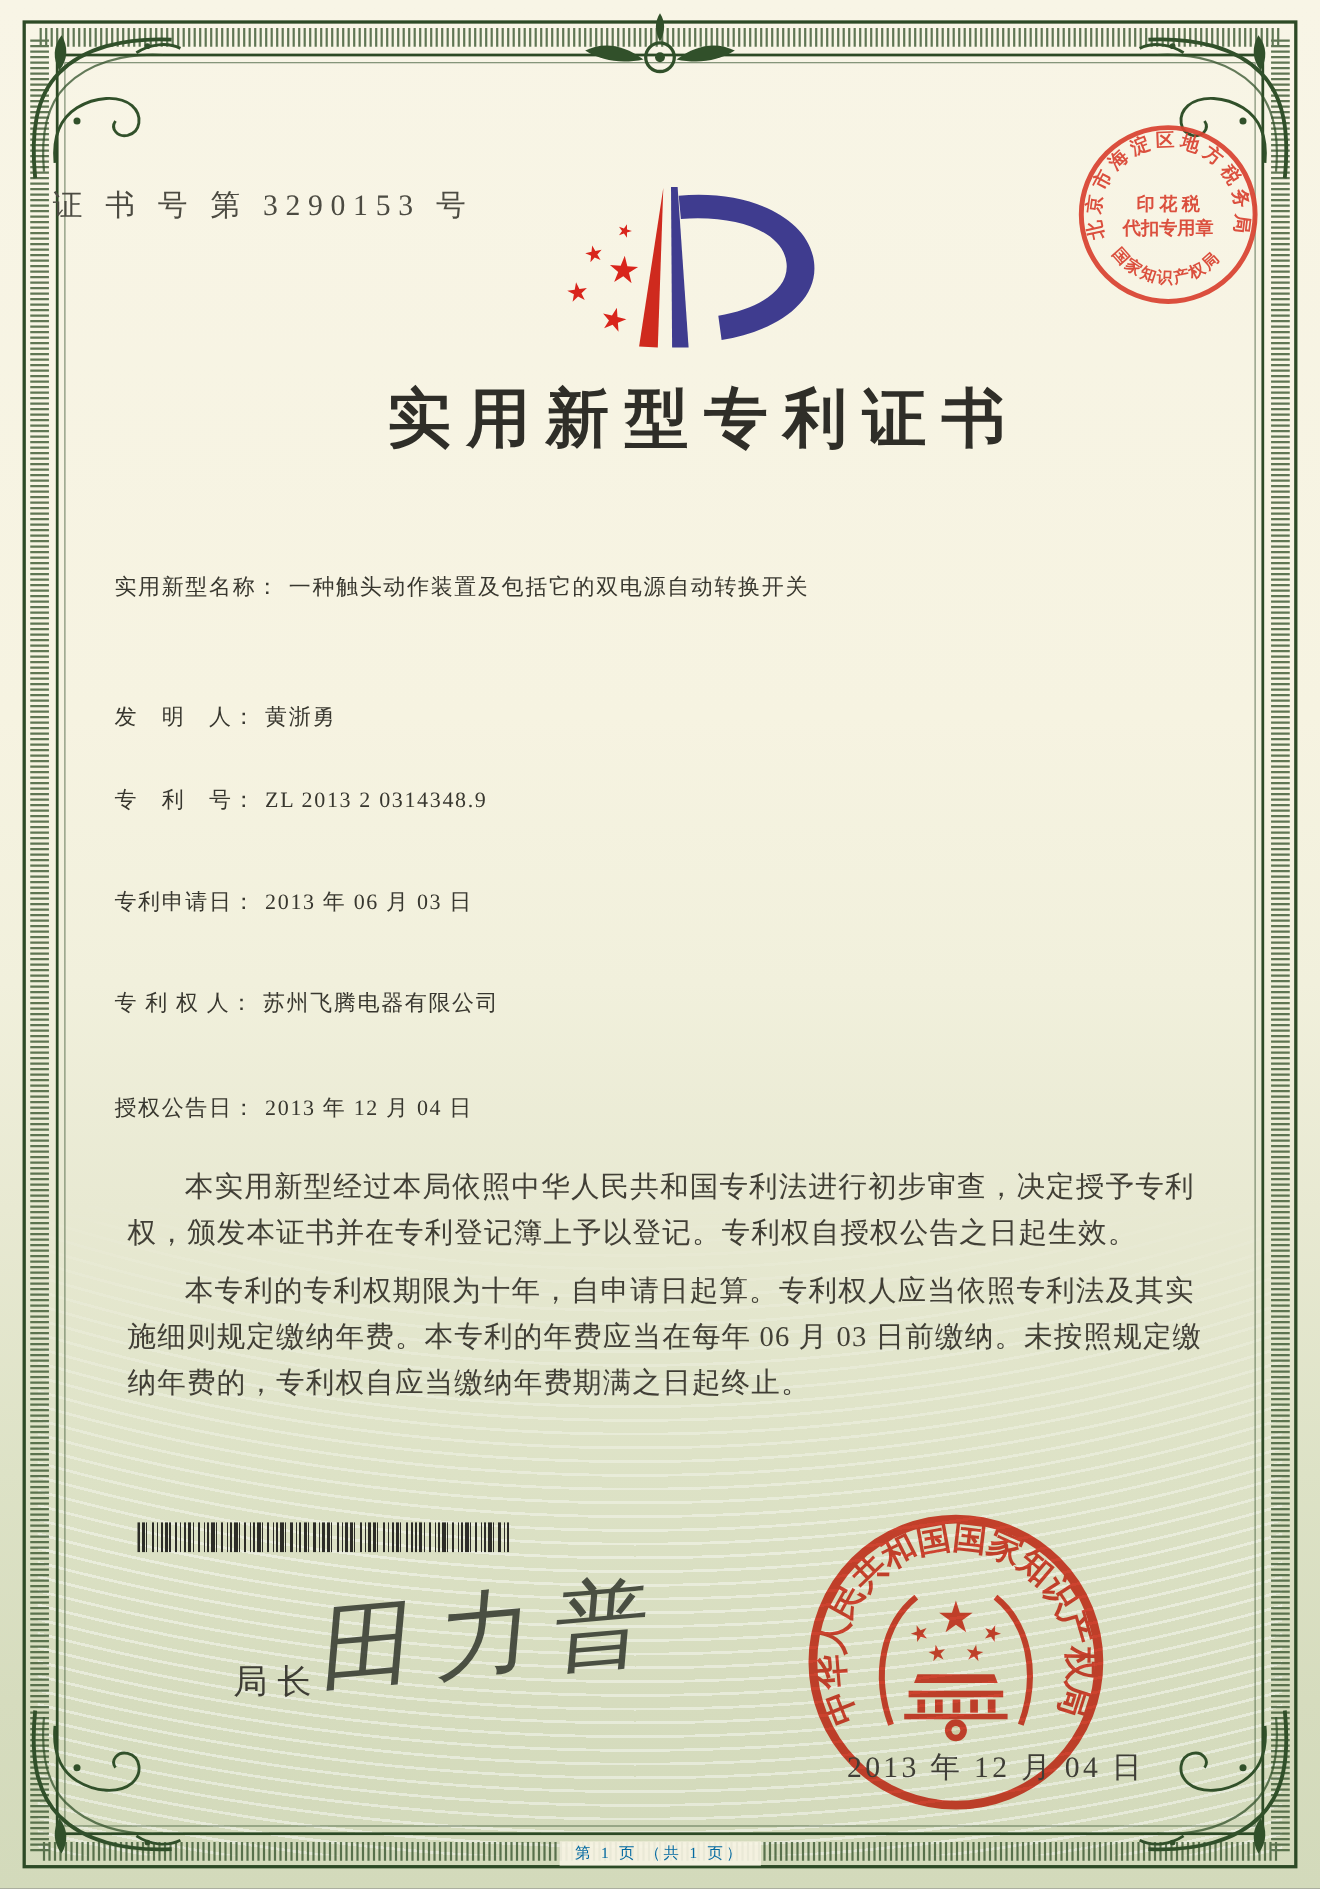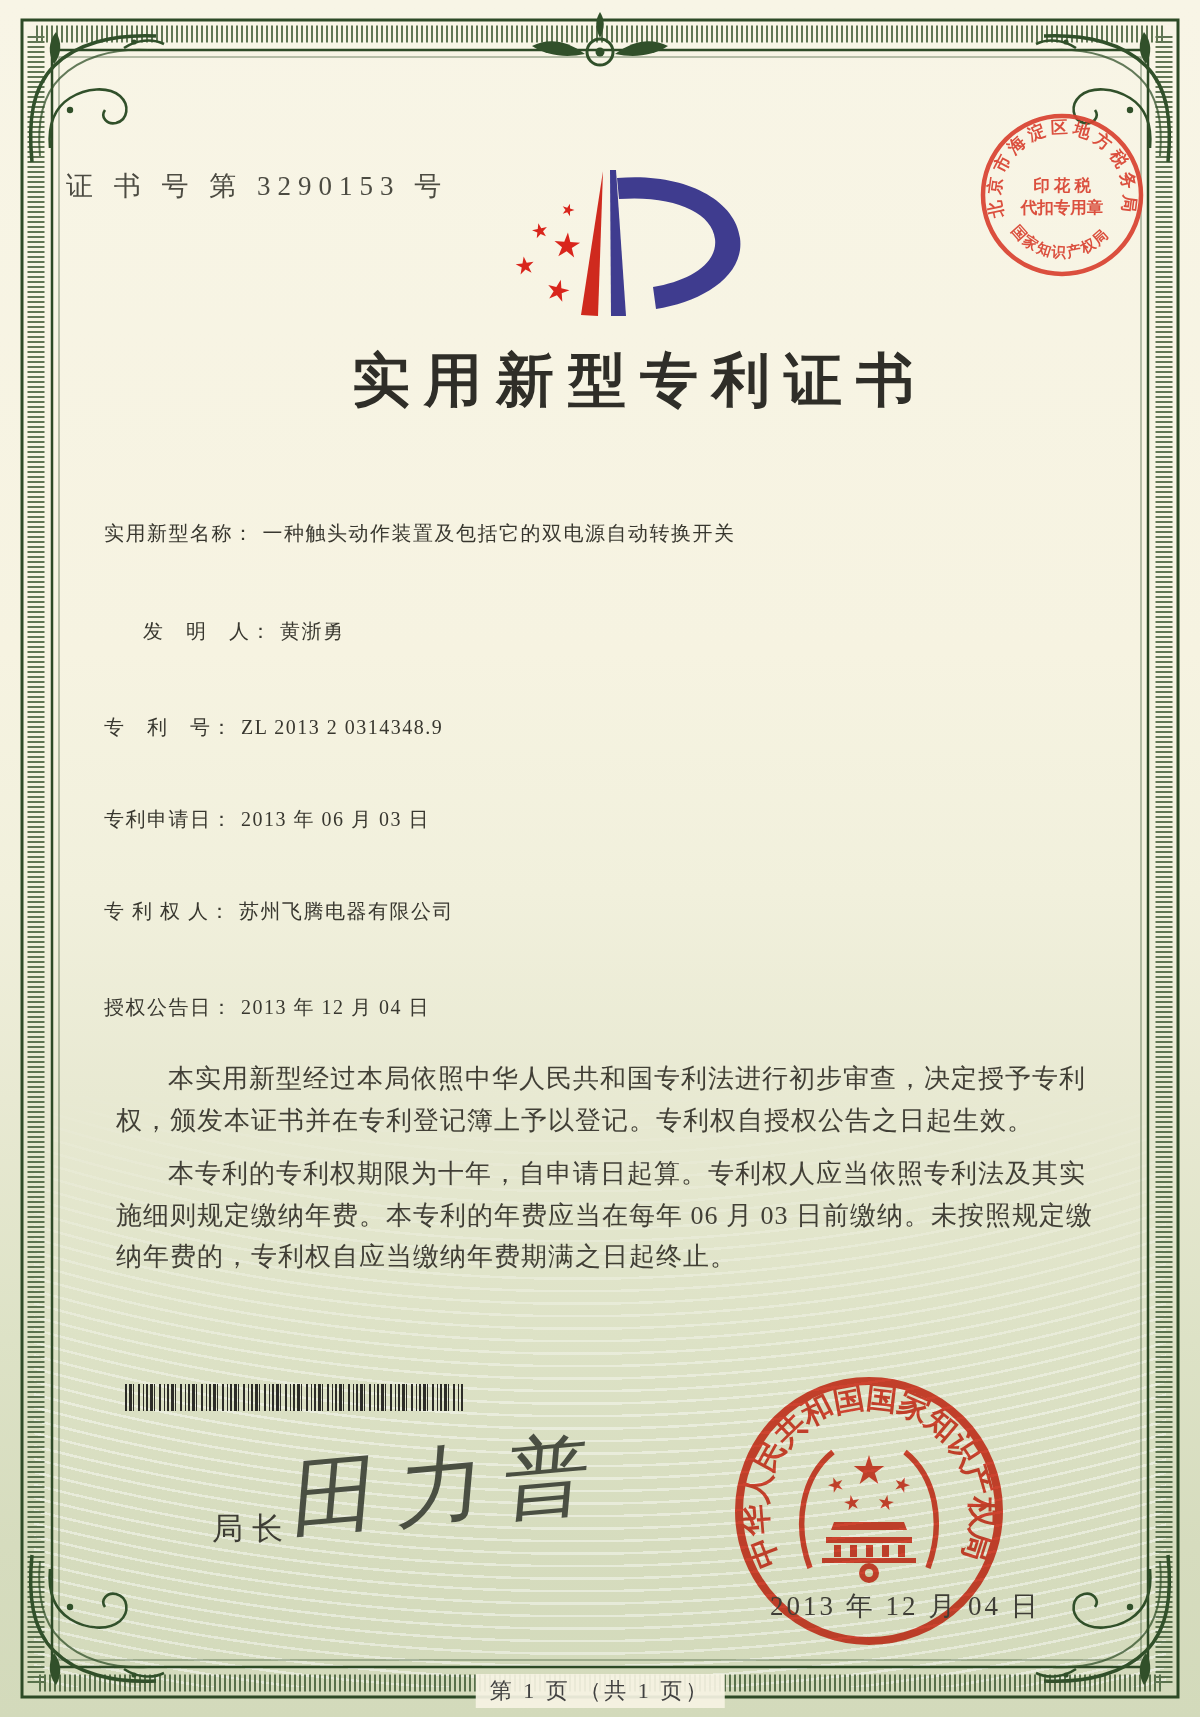--- a/index.html
+++ b/index.html
@@ -15,32 +15,32 @@
   
   .waves{
     position:absolute;left:34px;right:34px;top:1080px;bottom:30px;z-index:0;
     background:repeating-radial-gradient(2400px 2400px at 48% -1700px,
       rgba(255,255,255,0) 0 10px, rgba(255,255,255,.42) 10px 12.5px);
     -webkit-mask-image:linear-gradient(180deg,transparent 0,rgba(0,0,0,.55) 28%,#000 55%);
     mask-image:linear-gradient(180deg,transparent 0,rgba(0,0,0,.55) 28%,#000 55%);
   }
   .frame{position:absolute;inset:0;z-index:1;}
   .cert-number{
-    position:absolute;left:66px;top:168px;z-index:2;
+    position:absolute;left:48px;top:168px;z-index:2;
     font-size:27px;letter-spacing:7px;color:#4c4b42;
   }
   .logo{position:absolute;left:505px;top:166px;width:245px;height:158px;z-index:2;}
   .tax-stamp{position:absolute;left:978px;top:111px;width:168px;height:168px;z-index:2;opacity:.92;}
   .title{
     position:absolute;left:0;top:342px;width:100%;z-index:2;
     text-align:center;font-size:58px;font-weight:700;letter-spacing:14px;color:#2f2e28;margin-left:40px;
   }
   .fields{position:absolute;left:104px;top:0;width:1046px;z-index:2;}
   .field{position:absolute;left:0;font-size:20px;letter-spacing:1.5px;color:#38372f;white-space:nowrap;}
-  .f0{top:520px;} .f1{top:618px;margin-left:39px;} .f2{top:714px;} .f3{top:806px;} .f4{top:898px;text-align:center;} .f5{top:994px;}
+  .f0{top:520px;} .f1{top:638px;} .f2{top:714px;} .f3{top:806px;} .f4{top:898px;text-align:center;} .f5{top:994px;}
   .fvalue{margin-left:8px;}
   .body-text{position:absolute;left:104px;top:1046px;width:1016px;z-index:2;color:#413f36;}
   .body-text p{margin:12px;text-indent:2em;font-size:26px;line-height:1.6;letter-spacing:1px;}
   .barcode{
     position:absolute;left:125px;top:1384px;width:338px;height:27px;z-index:2;
     background:repeating-linear-gradient(90deg,
       #2c2c27 0 2px,transparent 2px 4px,#2c2c27 4px 7px,transparent 7px 8px,
       #2c2c27 8px 9px,transparent 9px 13px,#2c2c27 13px 15px,transparent 15px 18px,
       #2c2c27 18px 19px,transparent 19px 21px);
   }
@@ -49,21 +49,21 @@
     position:absolute;left:292px;top:1428px;z-index:2;
     font-size:86px;letter-spacing:20px;color:#3b4035;opacity:.9;
     transform:rotate(-5deg) skewX(-10deg);
     font-family:"DejaVu Serif","Liberation Serif",serif;
   }
   .office-seal{position:absolute;left:730px;top:1372px;width:278px;height:278px;z-index:2;
     opacity:.93;mix-blend-mode:multiply;}
   .seal-date{position:absolute;left:770px;top:1588px;z-index:3;font-size:27px;letter-spacing:3px;color:#3f3e37;}
   .footer{
     position:absolute;left:50%;top:1674px;transform:translateX(-50%);z-index:3;
-    font-size:22px;letter-spacing:3px;color:#404040;
+    font-size:14px;letter-spacing:3px;color:#0369a1;
     background:rgba(246,243,227,.92);padding:2px 14px;white-space:nowrap;
   }
 </style>
 </head>
 <body>
 
 <div class="page">
 
   <div class="waves"></div>
 

